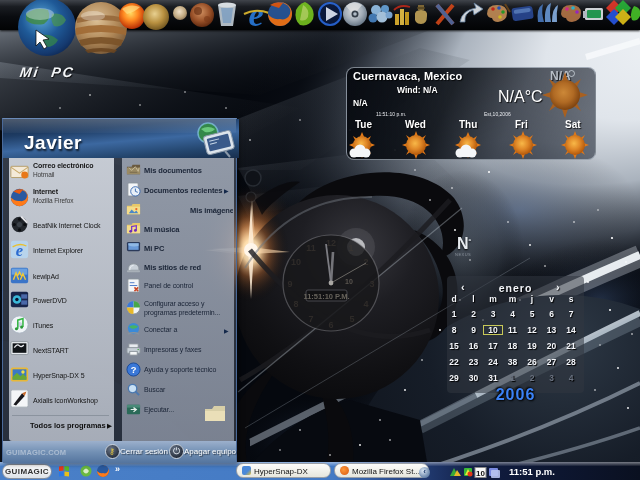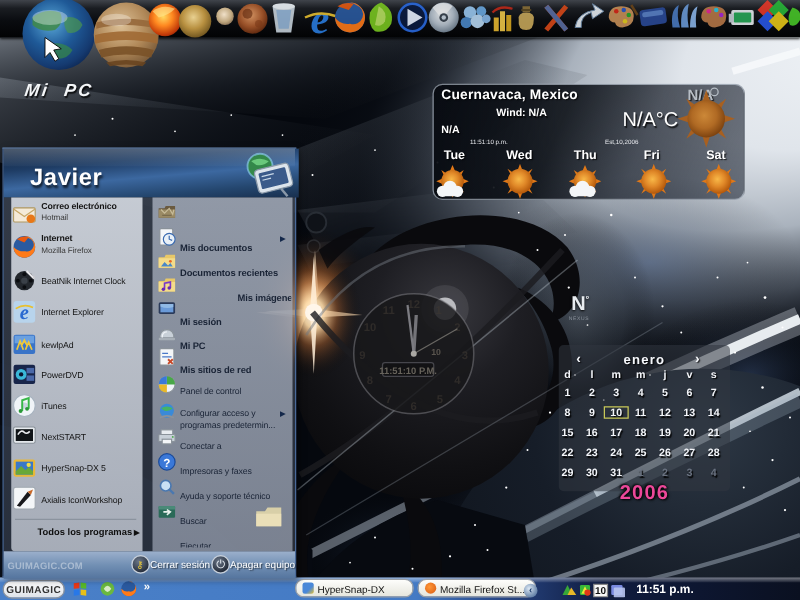--- a/index.html
+++ b/index.html
@@ -576,21 +576,21 @@
     <div class="abs" style="left:106px;top:6px;color:#e8c838;font-size:8px;">⚷</div>
     <div class="abs" style="left:117px;top:6px;font-size:8px;color:#fff;white-space:nowrap;text-shadow:1px 1px 1px rgba(0,0,0,0.6);">Cerrar sesión</div>
     <div class="abs" style="left:166px;top:3px;width:15px;height:15px;border-radius:50%;background:radial-gradient(circle at 38% 32%,#6a7688,#262e3c 70%);border:1px solid #c8d0da;"></div>
     <div class="abs" style="left:170px;top:5px;color:#e8eef4;font-size:9px;">⏻</div>
     <div class="abs" style="left:181px;top:6px;font-size:8px;color:#fff;white-space:nowrap;text-shadow:1px 1px 1px rgba(0,0,0,0.6);">Apagar equipo</div>
   </div>
 </div>
 <style>
  .lit { position:absolute; left:25px; font-size:7px; color:#151515; white-space:nowrap; letter-spacing:-0.1px; }
  .lic { position:absolute; left:2px; width:19px; height:19px; }
- .rit { position:absolute; left:23px; font-size:7px; color:#1a2436; white-space:nowrap; letter-spacing:-0.1px;margin-top:28px; }
+ .rit { position:absolute; left:23px; font-size:7px; color:#1a2436; white-space:nowrap; letter-spacing:-0.1px; }
  .ritb { font-size:7.5px; }
  .ritb { font-weight:bold; }
  .ric { position:absolute; left:5px; width:15px; height:15px; }
 </style>
 <div class="abs" style="left:8px;top:157px;width:105px;height:281px;overflow:hidden;">
   <svg class="lic" style="top:5px;" viewBox="0 0 22 22">
         <rect x="1" y="5" width="20" height="13" rx="1" fill="#f4ead8" stroke="#b09860"></rect>
         <path d="M1,6 L11,13 L21,6" fill="none" stroke="#c8a868" stroke-width="1.2"></path>
         <circle cx="17" cy="15" r="4" fill="#e87818"></circle>
       </svg>
@@ -688,21 +688,21 @@
         <circle cx="11" cy="7.5" r="1.2" fill="#e86828"></circle>
       </svg>
   <div class="rit ritb" style="top:49px;padding-left:46px;">Mis imágenes</div>
   <svg class="ric" style="top:64px;" viewBox="0 0 16 16">
         <path d="M1,4 L6,4 L7,2 L15,2 L15,13 L1,13 Z" fill="#e8c868"></path>
         <path d="M1,5 L15,5 L15,13 L1,13 Z" fill="#f4dc8a"></path>
         <path d="M6,11 L6,6 L11,5 L11,10" stroke="#7a3ac8" stroke-width="1.4" fill="none"></path>
         <circle cx="5" cy="11" r="1.5" fill="#6a2ab8"></circle>
         <circle cx="10" cy="10" r="1.5" fill="#6a2ab8"></circle>
       </svg>
-  <div class="rit ritb" style="top:68px;">Mi sesión</div>
+  <div class="rit ritb" style="top:68px;">Mi música</div>
   <svg class="ric" style="top:83px;" viewBox="0 0 16 16">
         <rect x="1" y="2" width="14" height="10" rx="1.5" fill="#2a3a5a"></rect>
         <rect x="2.5" y="3.5" width="11" height="7" fill="#6a9ad8"></rect>
         <path d="M2.5,3.5 L13.5,3.5 L13.5,6 Q8,8 2.5,5.5 Z" fill="#9ac0e8" opacity="0.8"></path>
         <rect x="5" y="13" width="6" height="1.5" fill="#8a929c"></rect>
       </svg>
   <div class="rit ritb" style="top:87px;">Mi PC</div>
   <svg class="ric" style="top:102px;" viewBox="0 0 16 16">
         <path d="M2,12 Q2,5 8,5 Q14,5 14,12 Z" fill="#c8d0d8" stroke="#8a929a"></path>
         <path d="M4,12 Q4,7 8,7" stroke="#f0f4f8" fill="none"></path>
@@ -790,28 +790,28 @@
     <span>15</span>
         <span>16</span>
         <span>17</span>
         <span>18</span>
         <span>19</span>
         <span>20</span>
         <span>21</span>
     <span>22</span>
         <span>23</span>
         <span>24</span>
-        <span>25</span>
+        <span>38</span>
         <span>26</span>
         <span>27</span>
         <span>28</span>
     <span>29</span>
         <span>30</span>
         <span>31</span>
         <span style="color:#6a7280;">1</span>
         <span style="color:#6a7280;">2</span>
         <span style="color:#6a7280;">3</span>
         <span style="color:#6a7280;">4</span>
   </div>
 </div>
-<div class="abs" style="left:447px;top:386px;width:137px;text-align:center;font-size:16px;font-weight:bold;color:#ec4899;text-shadow:1px 1px 2px #000, -1px -1px 2px #000;letter-spacing:1px;">2006</div>
+<div class="abs" style="left:447px;top:386px;width:137px;text-align:center;font-size:16px;font-weight:bold;color:#3b82f6;text-shadow:1px 1px 2px #000, -1px -1px 2px #000;letter-spacing:1px;">2006</div>
 
 </div>
 
 </body></html>

